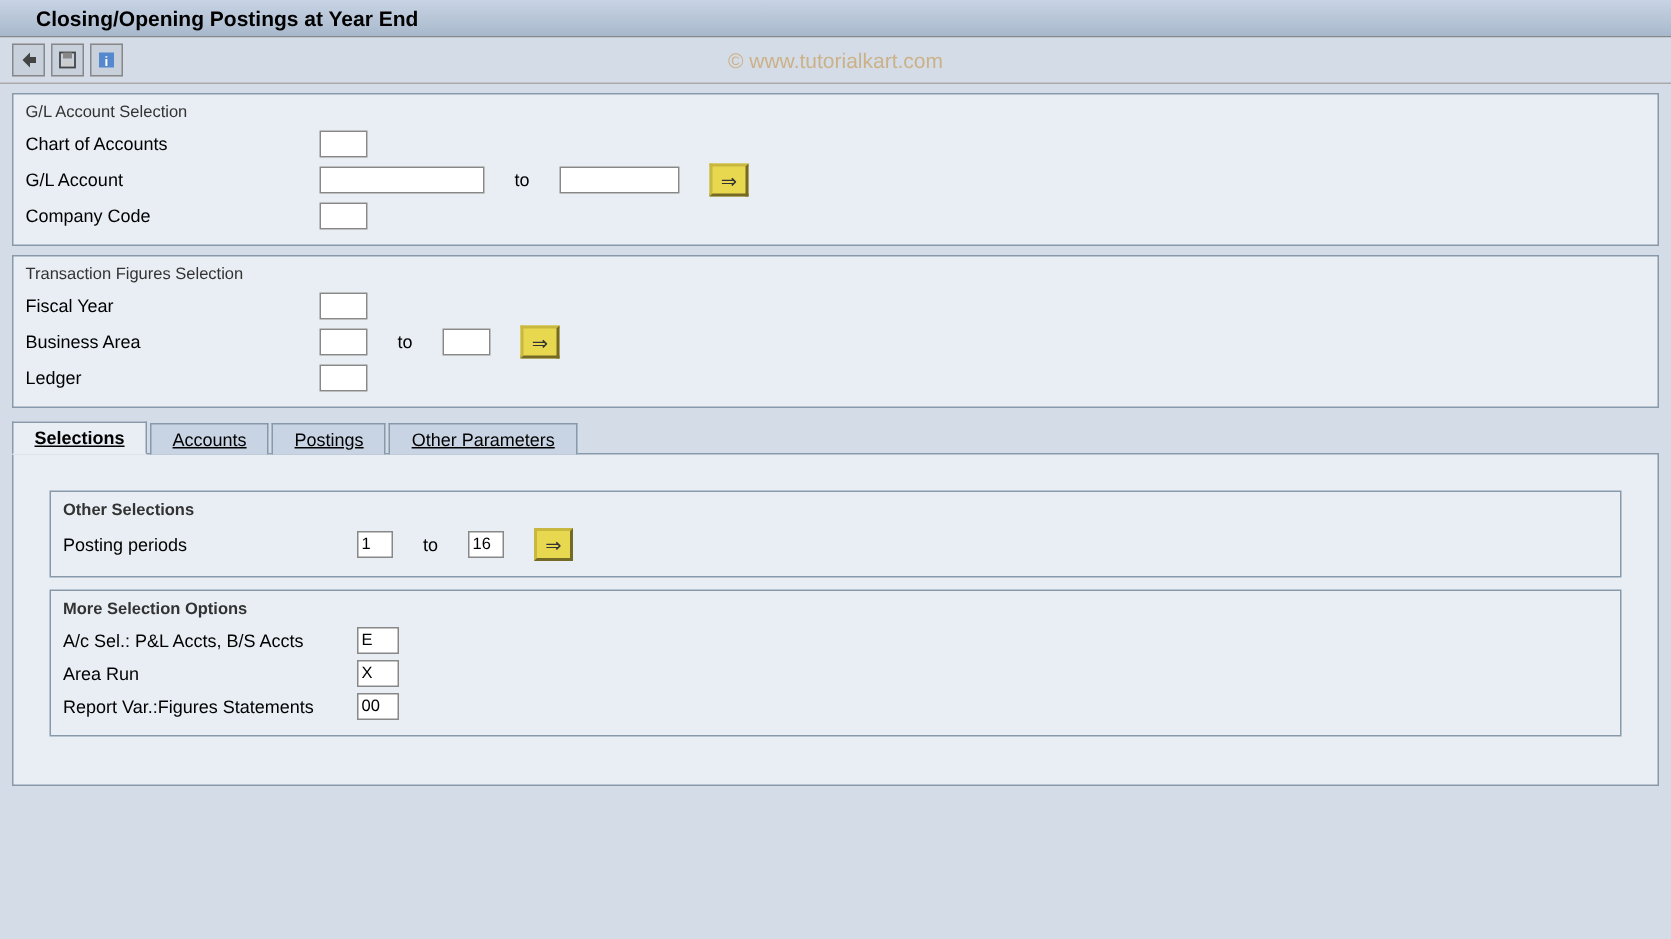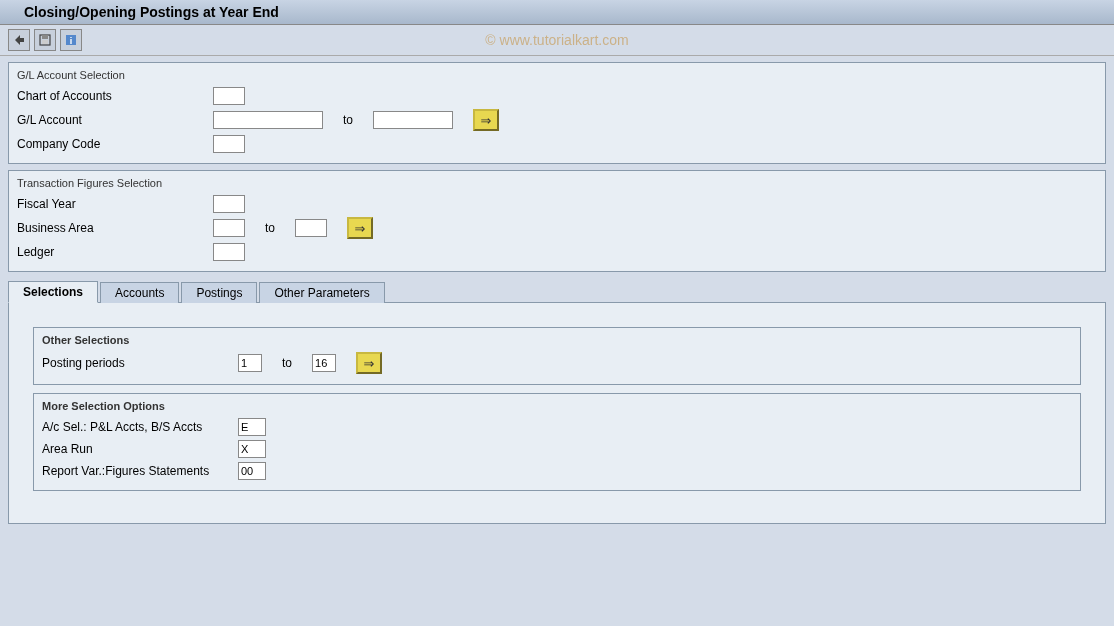--- a/index.html
+++ b/index.html
@@ -103,20 +103,21 @@
       font-size: 13px;
       color: #333;
       margin-left: 4px;
     }
     
     .tabs-container {
       display: flex;
       align-items: flex-end;
       gap: 0;
       margin-top: 2px;
+      text-decoration: underline;
     }
     .tab {
       padding: 3px 14px;
       border: 1px solid #8899aa;
       border-bottom: none;
       background: #c8d4e4;
       cursor: pointer;
       font-size: 12px;
       color: #000;
       margin-right: 2px;

